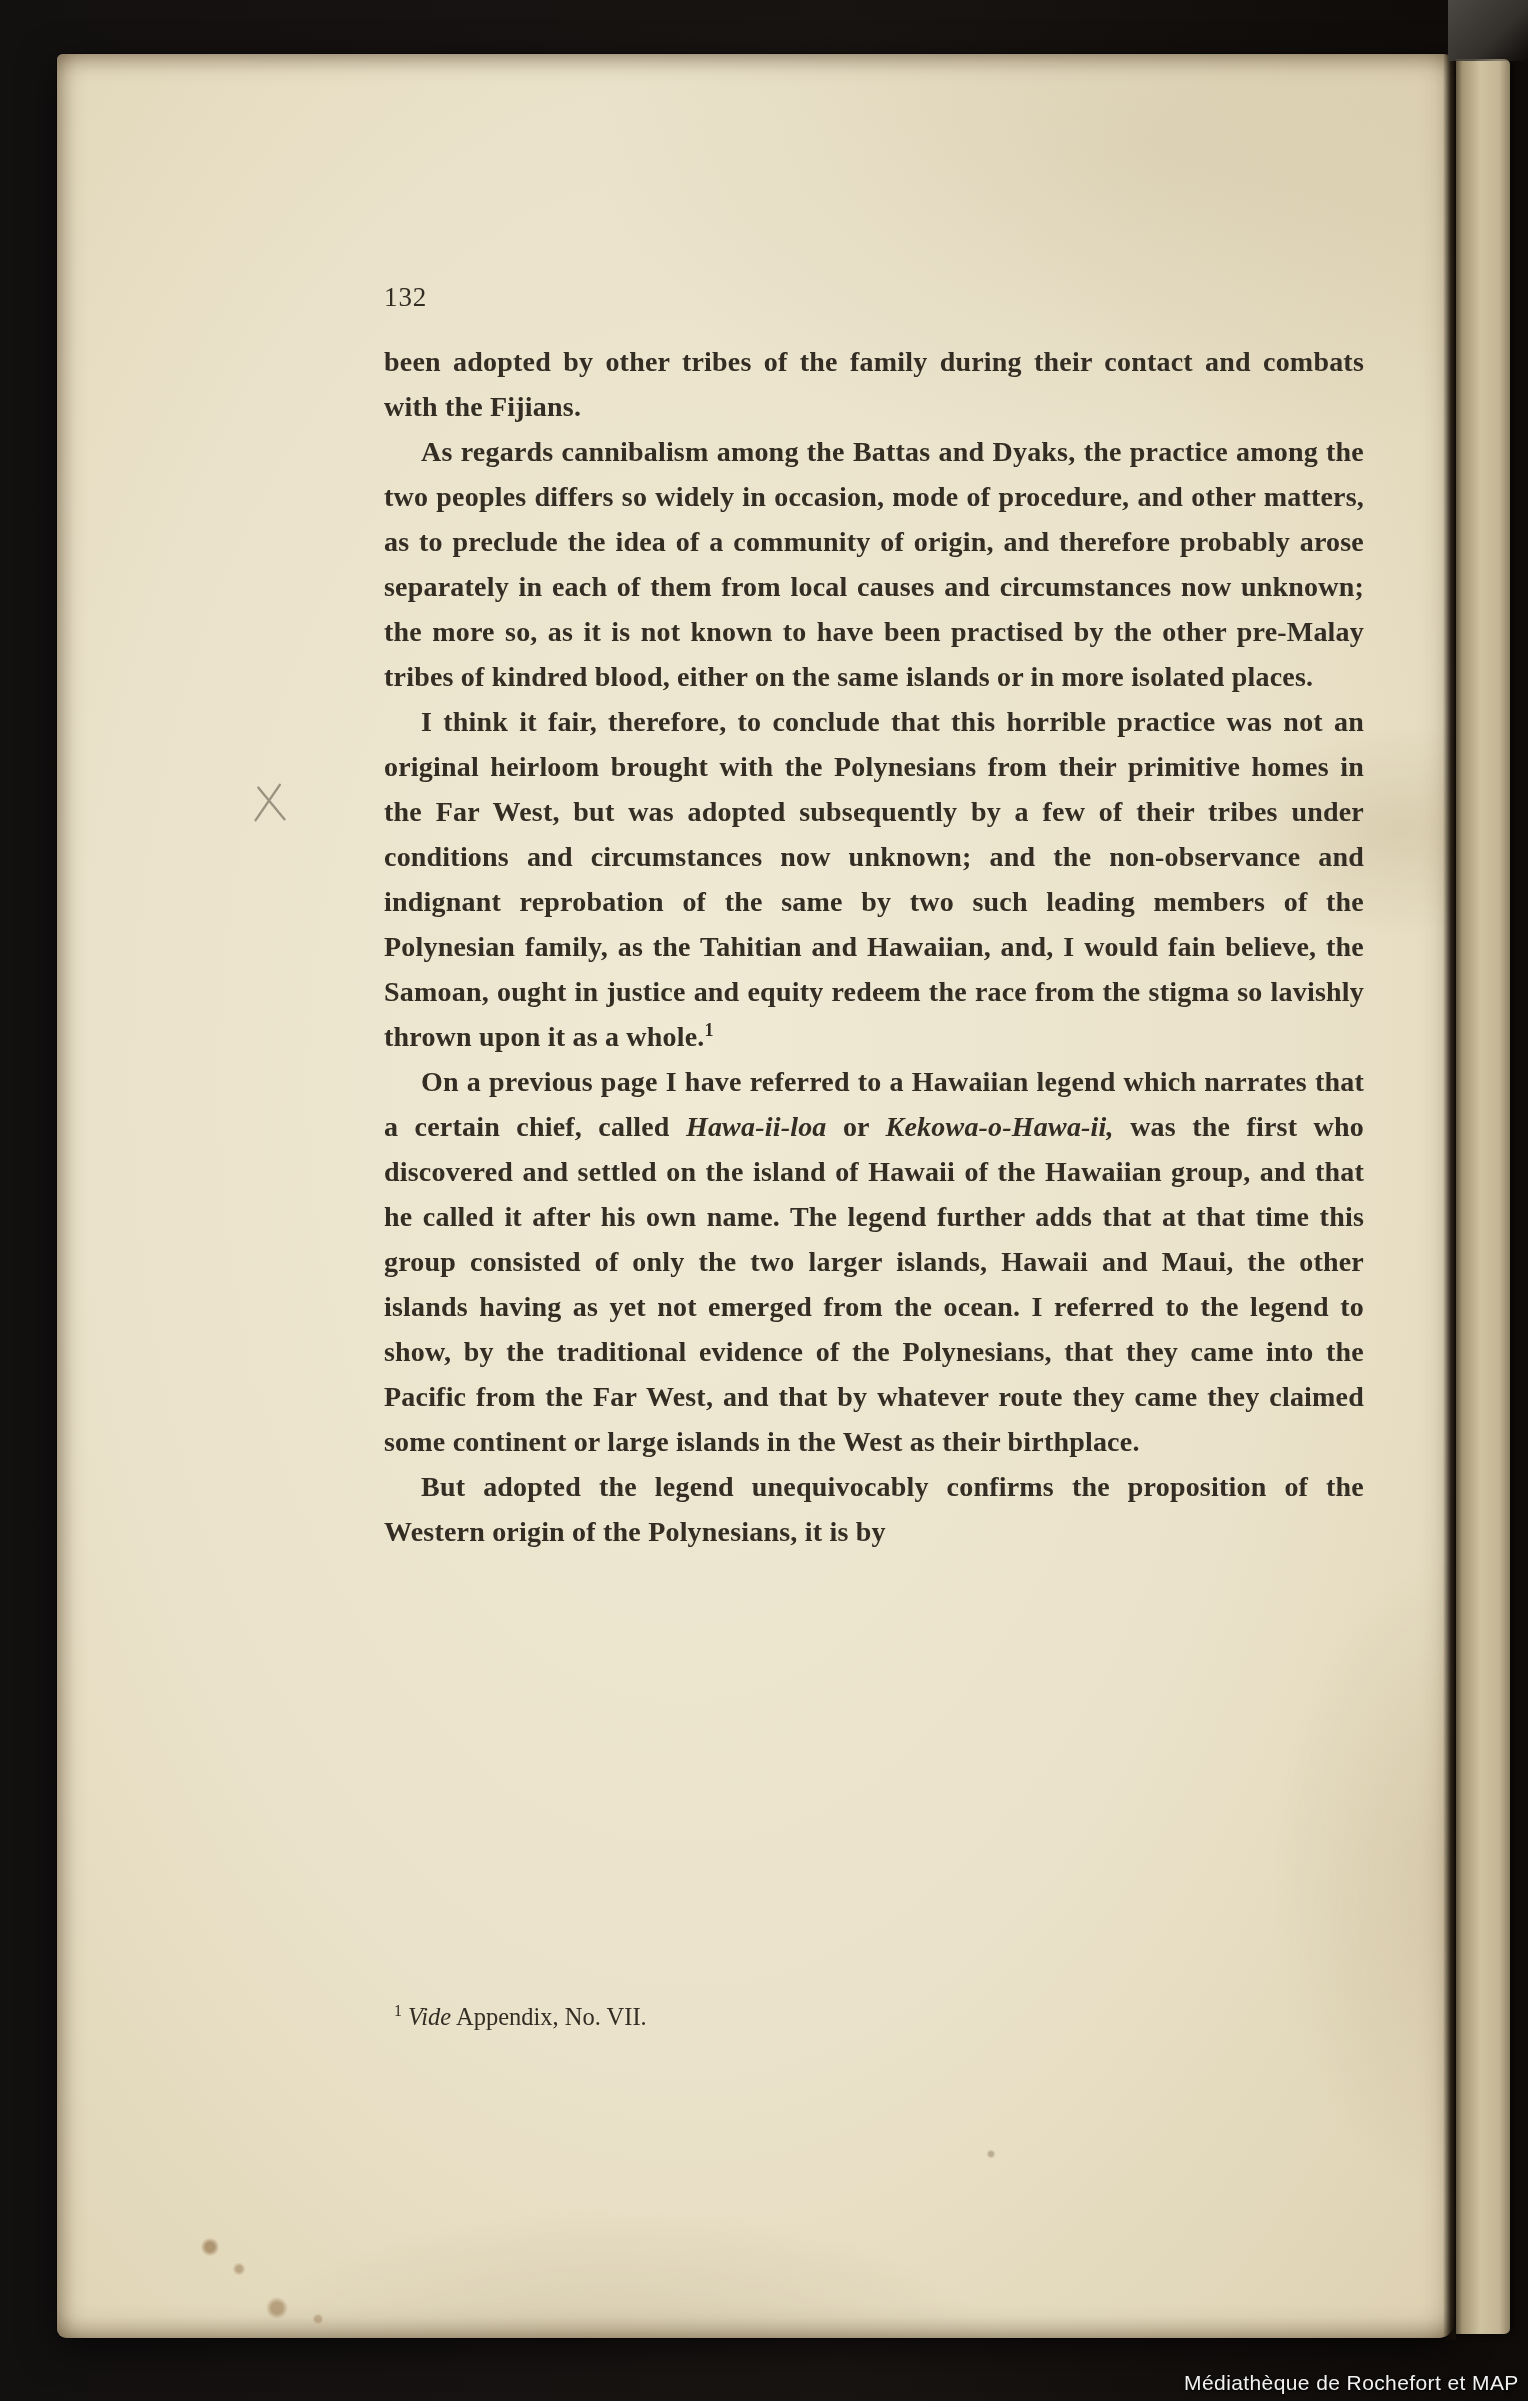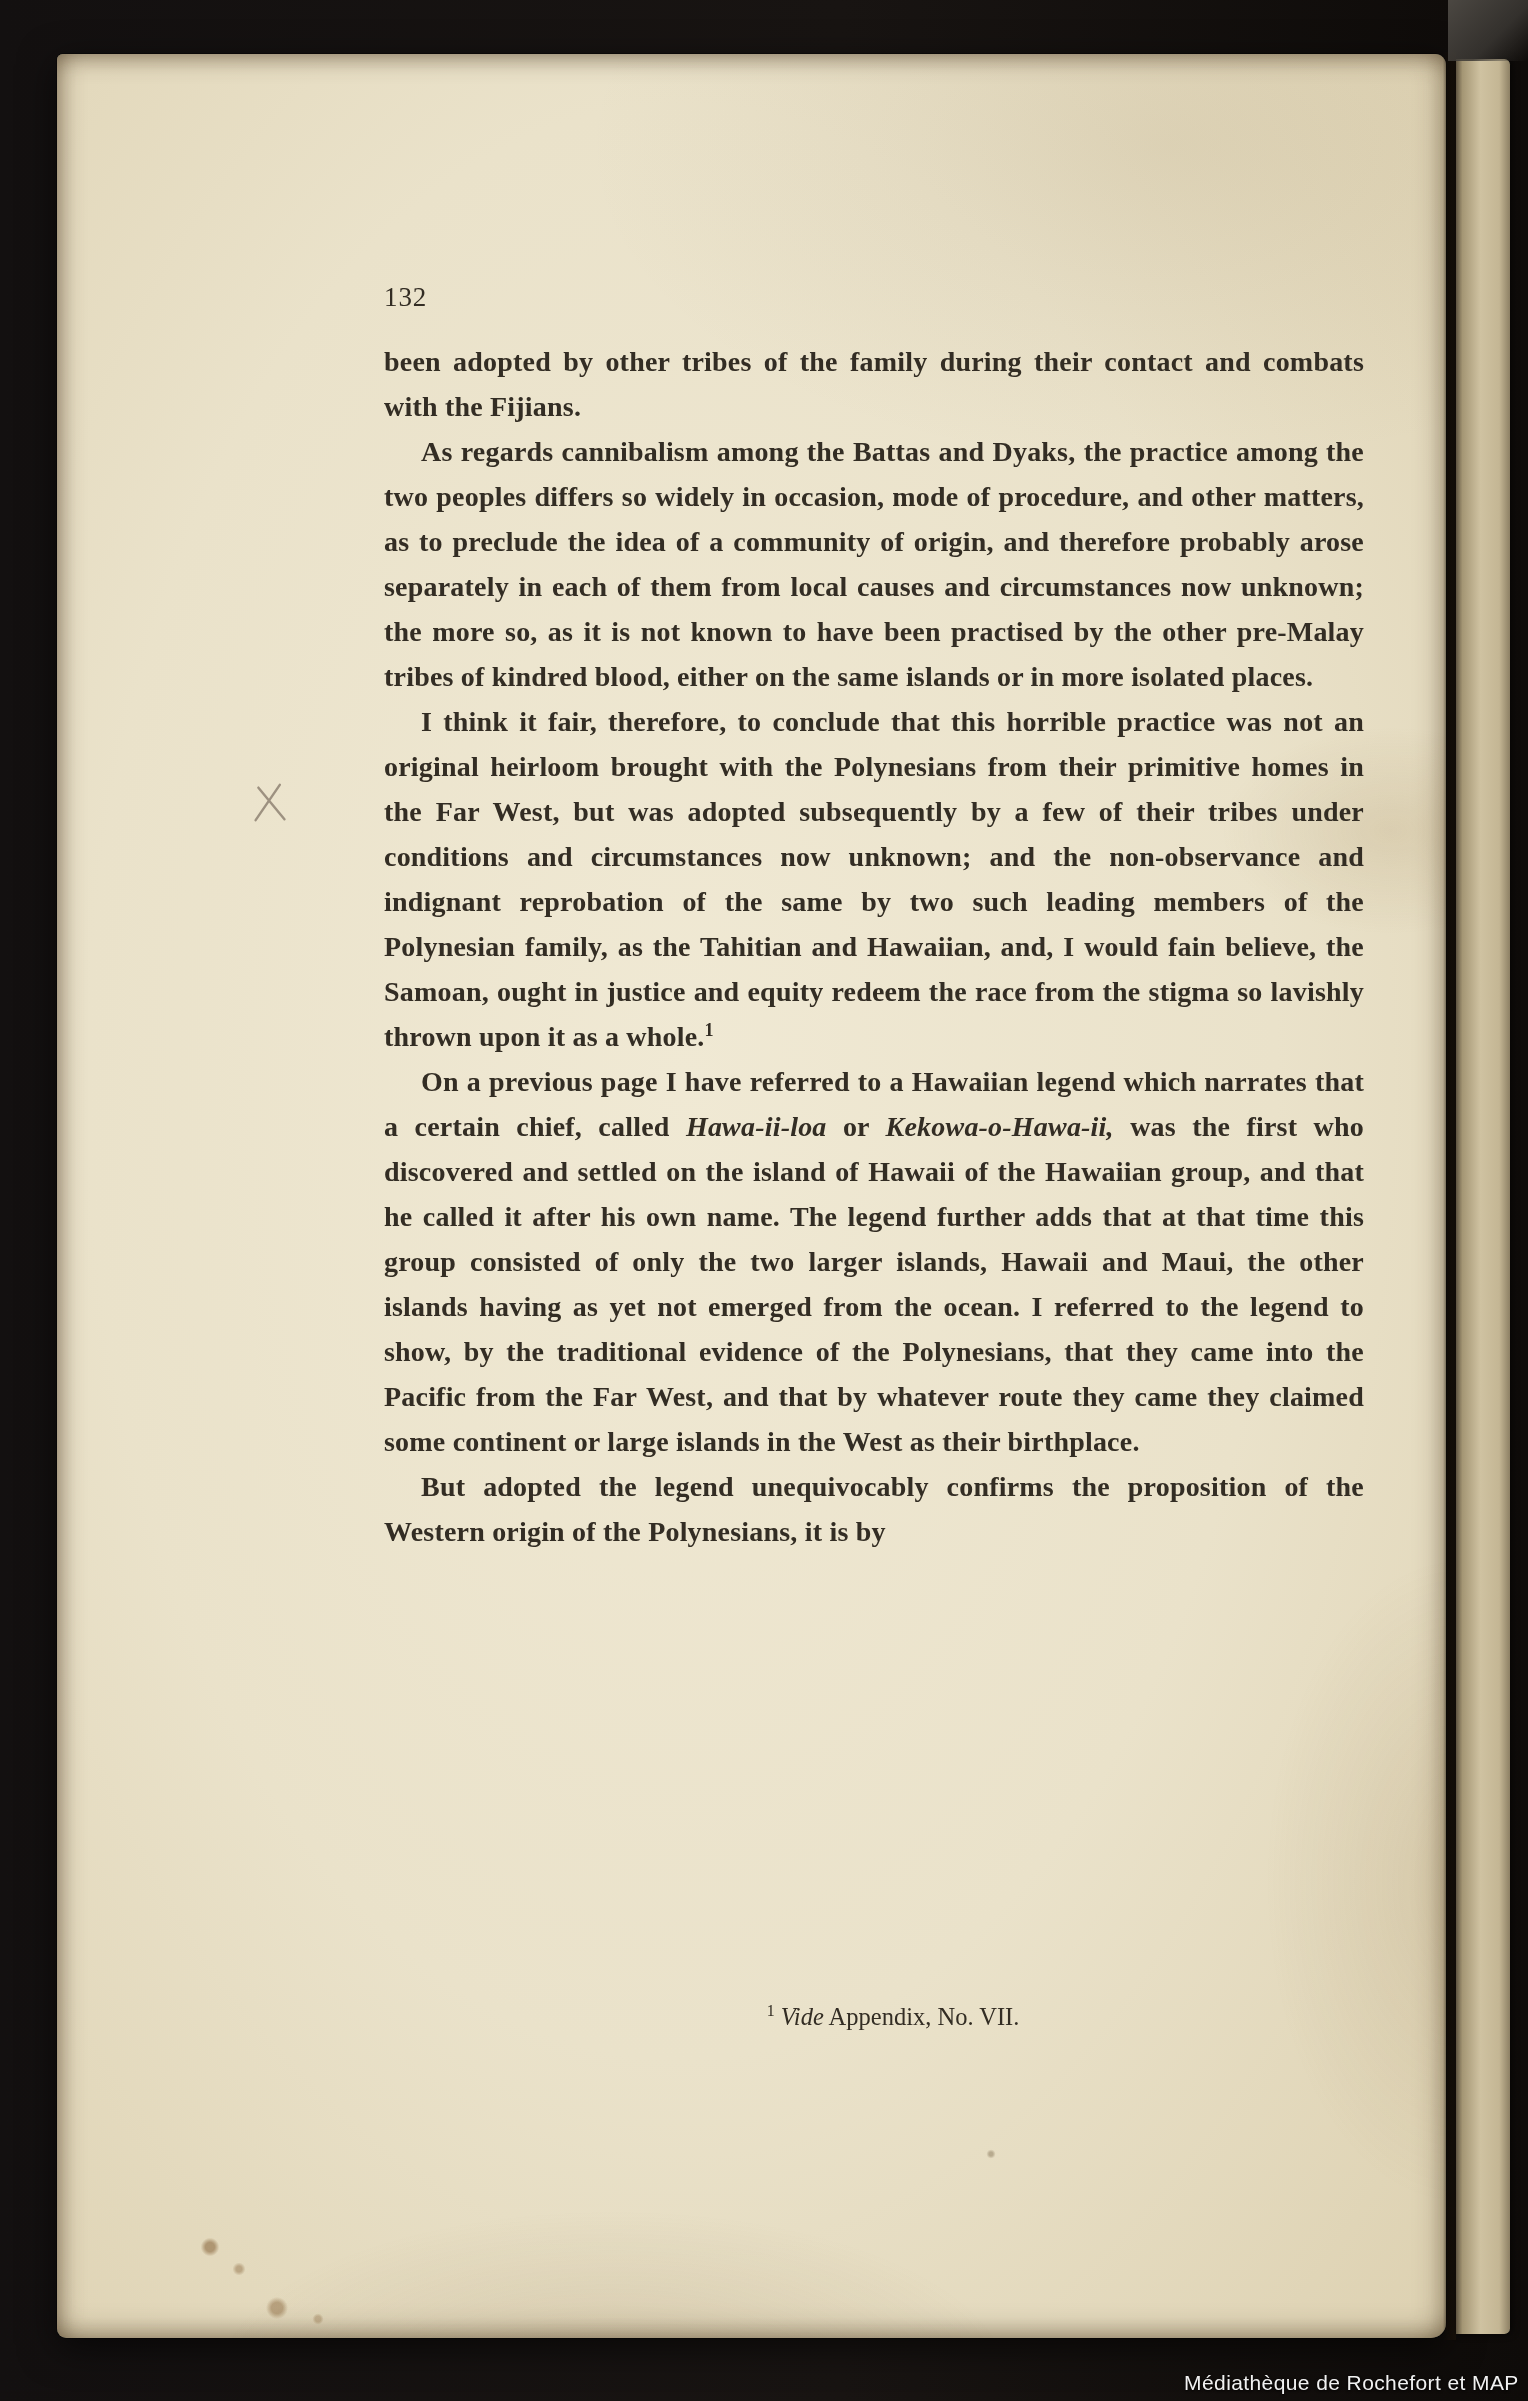--- a/index.html
+++ b/index.html
@@ -17,20 +17,21 @@
       radial-gradient(ellipse 834px 463px at 80% 4%, rgba(130,105,60,.10), transparent 70%),
       radial-gradient(ellipse at 45% 45%, #f0e9d4 0%, #eae2ca 55%, #ddd1b1 100%);
     border-radius:5.6px 11px 15px 9.3px;
     box-shadow:
       inset 13px 0 24px -9.3px rgba(70,52,28,.45),
       inset -15px 0 28px -11px rgba(70,52,28,.40),
       inset 0 15px 26px -13px rgba(70,52,28,.45),
       inset 0 -16.7px 28px -13px rgba(70,52,28,.40),
       0 0 0 0.9px rgba(0,0,0,.35),
       0 9.3px 37px rgba(0,0,0,.6);
+    padding-left: 8px;
   }
   .stains{
     position:absolute;inset:0;pointer-events:none;border-radius:inherit;
     background-image:
       radial-gradient(circle at 153px 2193px, rgba(122,84,40,.50) 0 4.6px, rgba(122,84,40,0) 9.3px),
       radial-gradient(circle at 182px 2215px, rgba(122,84,40,.38) 0 2.8px, rgba(122,84,40,0) 6.5px),
       radial-gradient(circle at 220px 2254px, rgba(122,84,40,.42) 0 5.6px, rgba(122,84,40,0) 11px),
       radial-gradient(circle at 261px 2265px, rgba(122,84,40,.30) 0 2.8px, rgba(122,84,40,0) 5.6px),
       radial-gradient(circle at 934px 2100px, rgba(95,75,45,.35) 0 1.9px, rgba(95,75,45,0) 4.6px),
       radial-gradient(ellipse 241px 148px at 96% 34%, rgba(145,115,65,.14), transparent 70%),
@@ -55,22 +56,22 @@
     position:absolute;left:327px;top:285px;width:980px;
     color:#332d24;
     font-size:28px;line-height:45px;
     text-align:justify;letter-spacing:0.2px;font-weight:bold;
   }
   .body-text p{margin:0;}
   .body-text p.indent{text-indent:37px;}
   .body-text sup, .footnote sup{font-size:.65em;vertical-align:super;line-height:0;}
   
   .footnote{
-    position:absolute;left:346px;top:1947px;width:980px;margin:0;
-    text-align:center;color:#332d24;font-size:24.5px;line-height:31.5px;
+    position:absolute;left:337px;top:1947px;width:980px;margin:0;
+    color:#332d24;font-size:24.5px;line-height:31.5px;
   }
   
   .margin-x{position:absolute;left:194px;top:728px;width:39px;height:41px;}
   
   .page-gap{
     position:absolute;left:1443px;top:52px;width:13px;height:2288px;
     background:linear-gradient(90deg, rgba(20,14,8,0) 0%, rgba(20,14,8,.85) 60%, #171009 100%);
   }
   .next-page{
     position:absolute;left:1456px;top:59px;width:54px;height:2275px;

